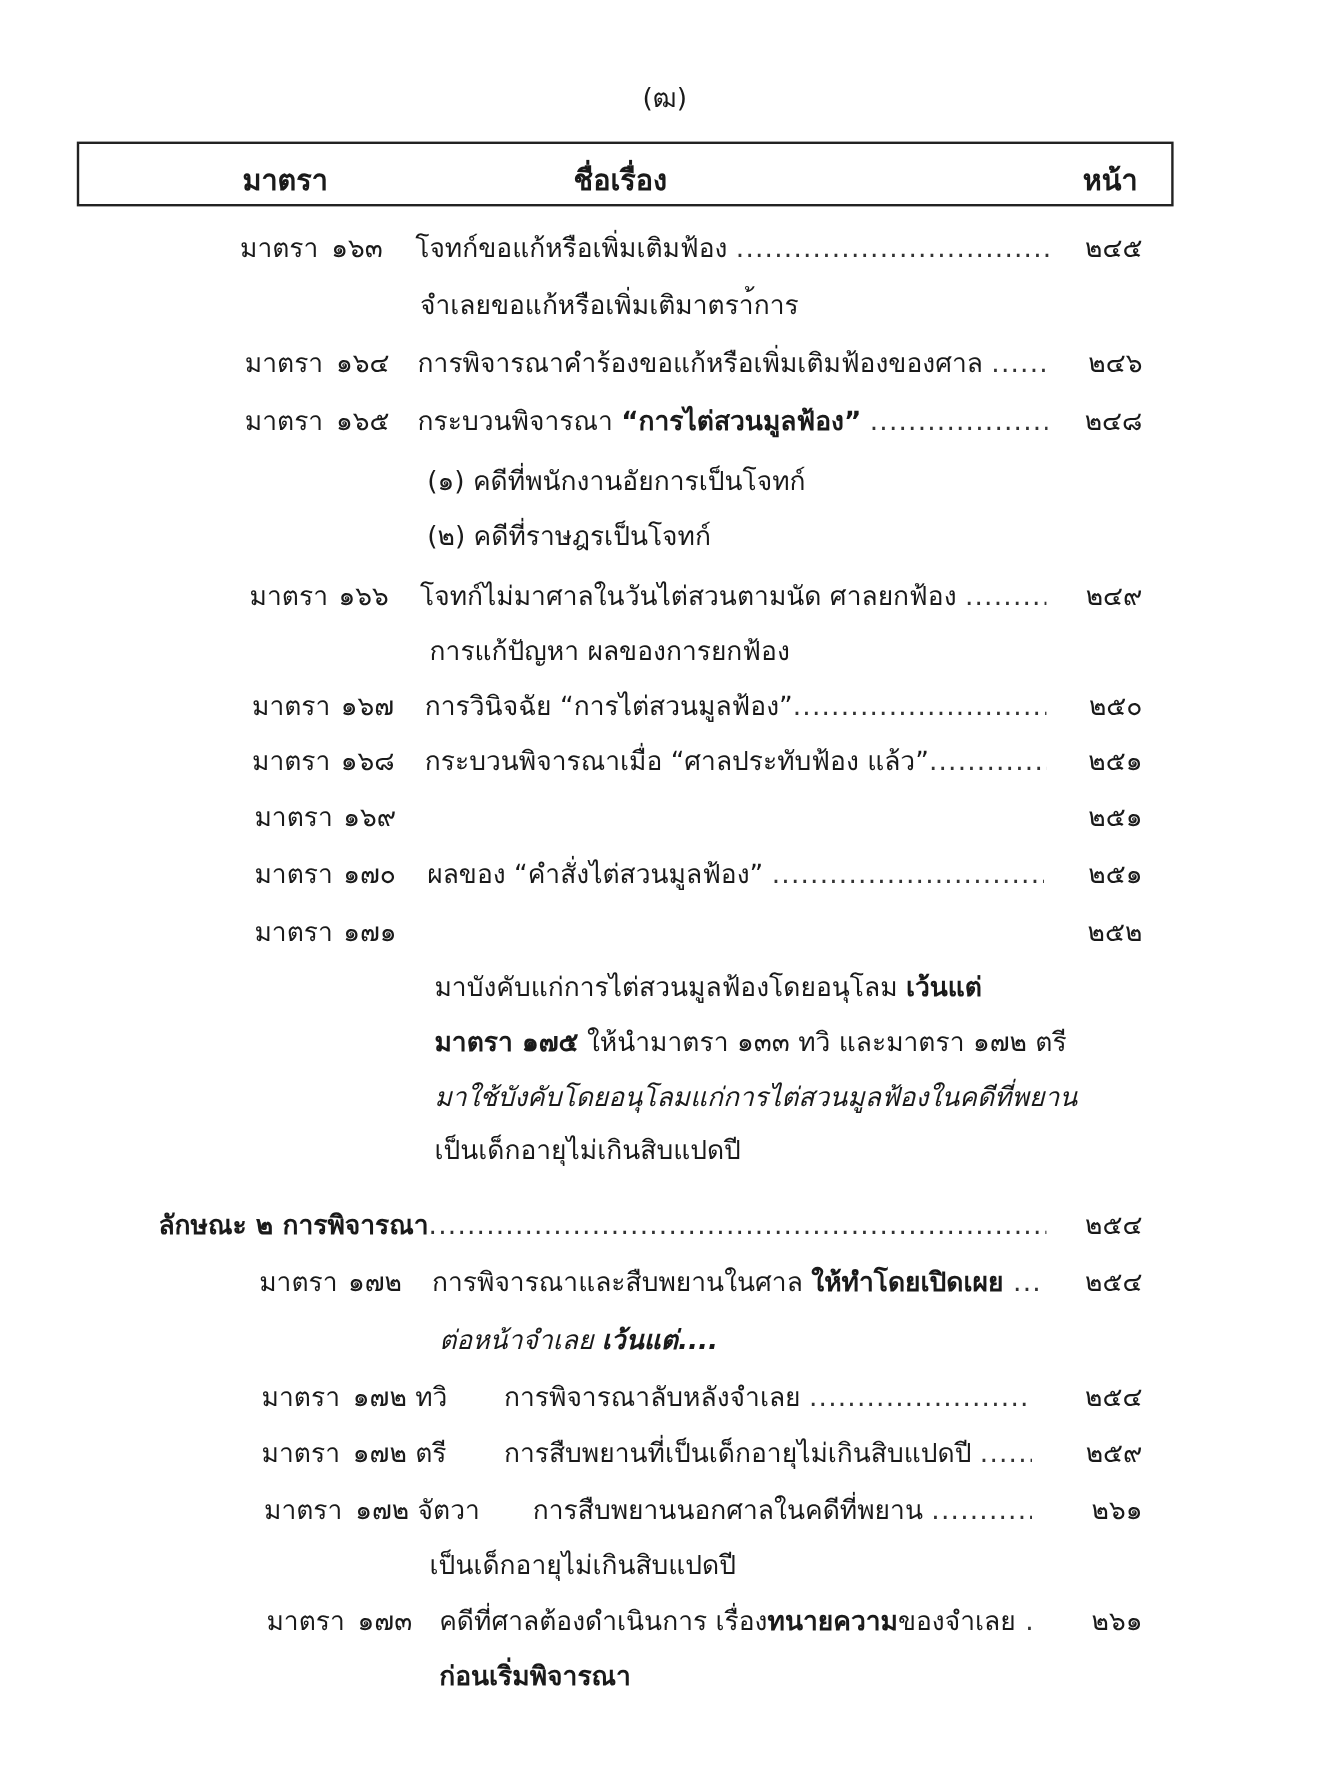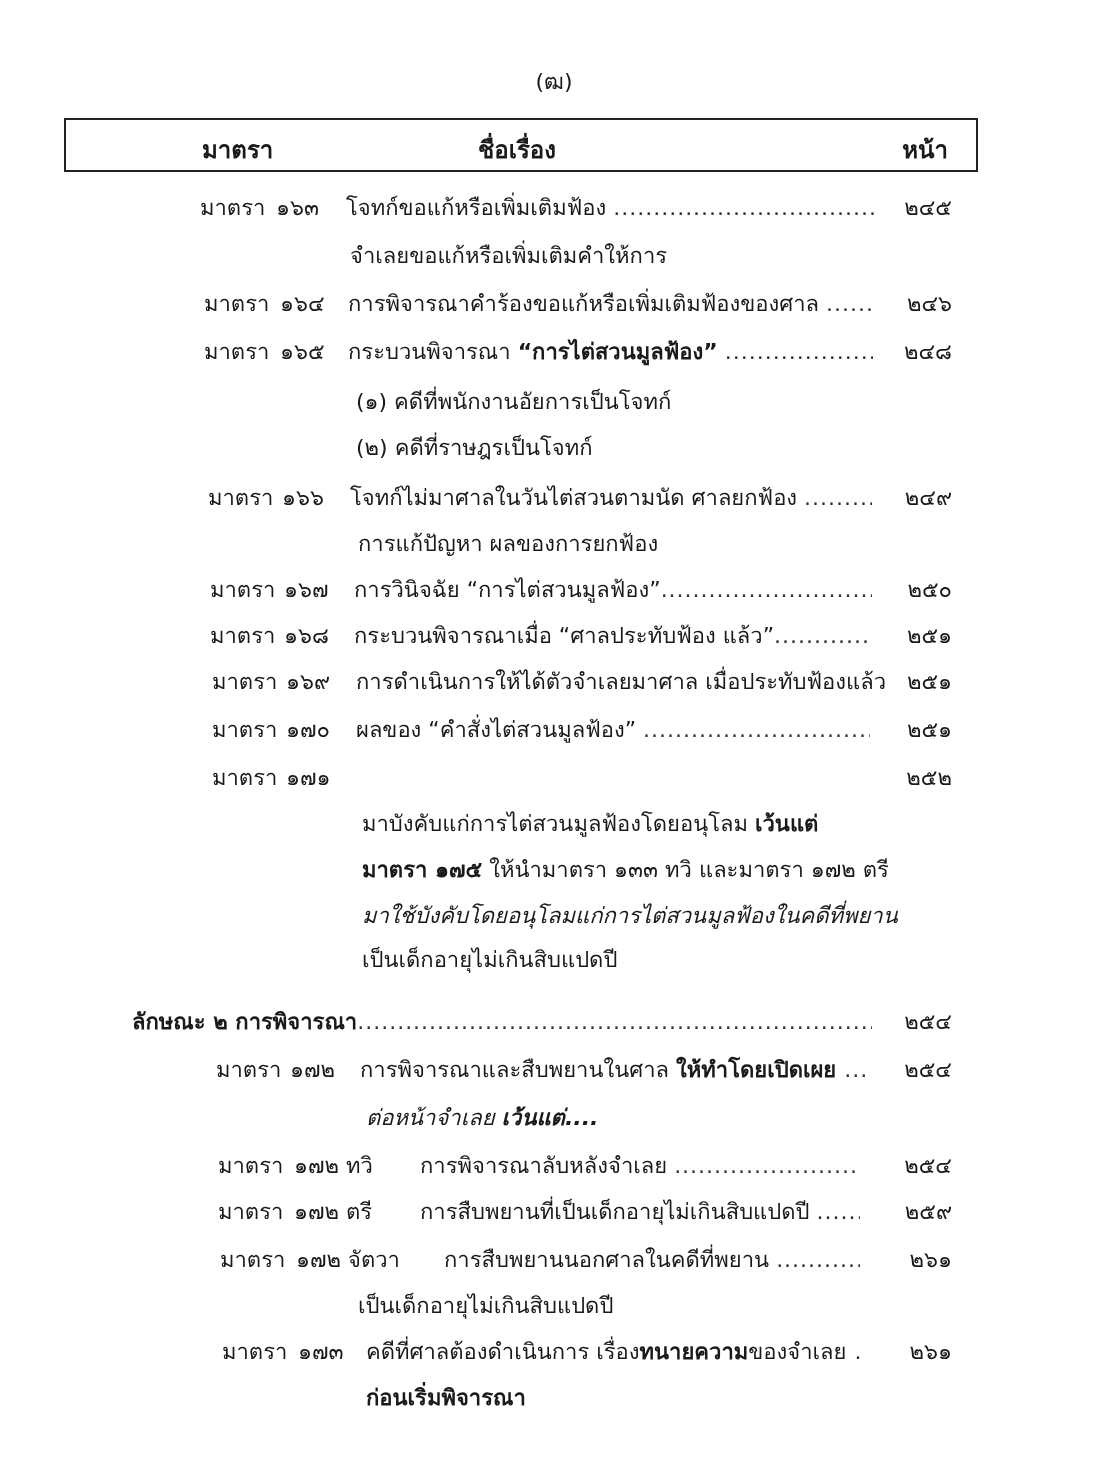--- a/index.html
+++ b/index.html
@@ -44,21 +44,21 @@
   <span class="hdr hdr-col2">ชื่อเรื่อง</span>
   <span class="hdr hdr-col3">หน้า</span>
 </div>
 
 <div class="row" style="top:186px;">
   <span class="sec" style="left:200px;">มาตรา</span>
   <span class="num" style="left:276px;">๑๖๓</span>
   <span class="title" style="left:346px;width:530px;"><span>โจทก์ขอแก้หรือเพิ่มเติมฟ้อง</span> <span class="dots">........................................</span></span>
   <span class="page">๒๔๕</span>
 </div>
-<div class="cont" style="top:234px;left:350px;">จำเลยขอแก้หรือเพิ่มเติมคำให้การ</div>
+<div class="cont" style="top:234px;left:350px;">จำเลยขอแก้หรือเพิ่มเติมาตรา้การ</div>
 
 <div class="row" style="top:282px;">
   <span class="sec" style="left:204px;">มาตรา</span>
   <span class="num" style="left:280px;">๑๖๔</span>
   <span class="title" style="left:348px;width:525px;"><span>การพิจารณาคำร้องขอแก้หรือเพิ่มเติมฟ้องของศาล</span> <span class="dots">.......</span></span>
   <span class="page">๒๔๖</span>
 </div>
 
 <div class="row" style="top:330px;">
   <span class="sec" style="left:204px;">มาตรา</span>
@@ -87,21 +87,20 @@
 <div class="row" style="top:614px;">
   <span class="sec" style="left:210px;">มาตรา</span>
   <span class="num" style="left:284px;">๑๖๘</span>
   <span class="title" style="left:354px;width:518px;"><span>กระบวนพิจารณาเมื่อ “ศาลประทับฟ้อง แล้ว”</span><span class="dots">..............</span></span>
   <span class="page">๒๕๑</span>
 </div>
 
 <div class="row" style="top:660px;">
   <span class="sec" style="left:212px;">มาตรา</span>
   <span class="num" style="left:286px;">๑๖๙</span>
-  <span class="title" style="left:356px;width:530px;"><span>การดำเนินการให้ได้ตัวจำเลยมาศาล  เมื่อประทับฟ้องแล้ว</span></span>
   <span class="page">๒๕๑</span>
 </div>
 
 <div class="row" style="top:708px;">
   <span class="sec" style="left:212px;">มาตรา</span>
   <span class="num" style="left:286px;">๑๗๐</span>
   <span class="title" style="left:356px;width:514px;"><span>ผลของ “คำสั่งไต่สวนมูลฟ้อง”</span> <span class="dots">..........................................</span></span>
   <span class="page">๒๕๑</span>
 </div>
 

